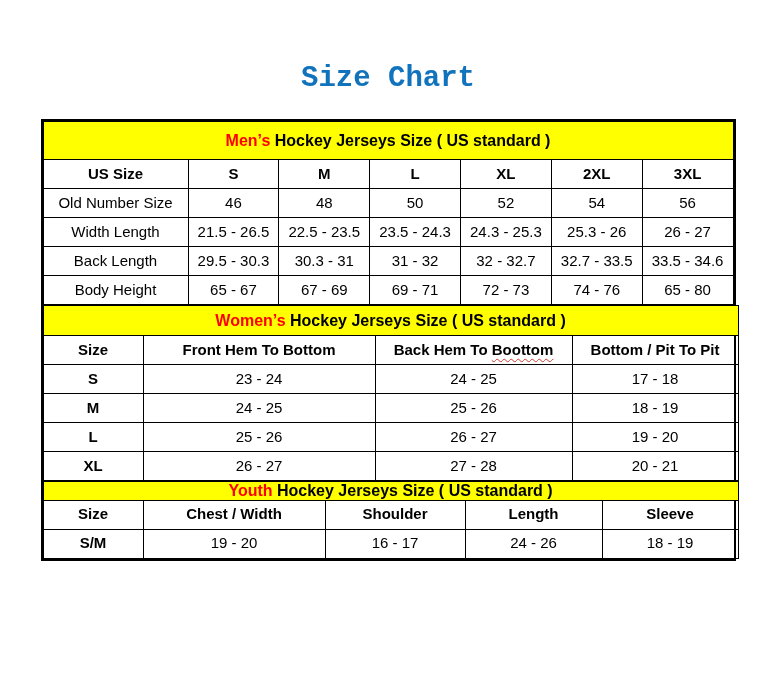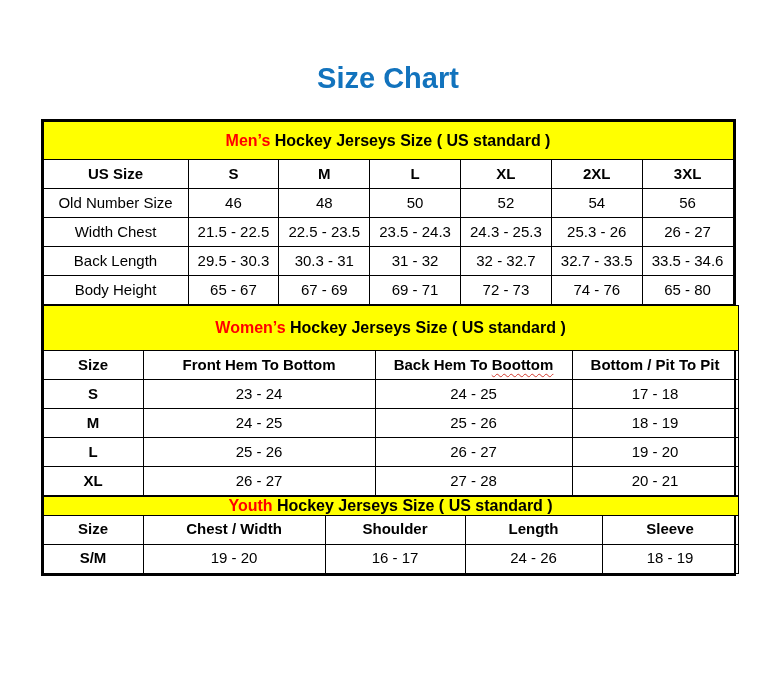--- a/index.html
+++ b/index.html
@@ -11,20 +11,21 @@
     overflow: hidden;
   }
   .page-title {
     margin-top: 62px;
     margin-bottom: 24px;
     text-align: center;
     font-size: 29px;
     font-weight: bold;
     color: #1273BD;
     letter-spacing: 0px;
+    font-family: Liberation Mono, monospace;
   }
   .chart-wrap {
     width: 695px;
     margin: 0 auto;
     border: 2px solid #000000;
   }
   table {
     width: 100%;
     border-collapse: collapse;
     table-layout: fixed;
@@ -38,21 +39,21 @@
     line-height: 1.1;
     overflow: hidden;
     white-space: nowrap;
   }
   tr.section-title-row td {
     background: #FFFF00;
     font-weight: bold;
     font-size: 16px;
   }
   tr.section-title-row.mens td   { height: 38px; }
-  tr.section-title-row.womens td { height: 45px; }
+  tr.section-title-row.womens td { height: 30px; }
   tr.section-title-row.youth td  { height: 16px; }
   .red-word { color: #FF0000; margin-top: 25px; }
   tr.col-header-row th { font-weight: bold; height: 29px; }
   tr.data-row td { height: 29px; font-weight: normal; }
   tr.data-row td.row-label-bold { font-weight: bold; }
   .misspelled {
     text-decoration: underline;
     text-decoration-style: wavy;
     text-decoration-color: #d23a2e;
     text-decoration-thickness: 1px;
@@ -92,22 +93,22 @@
     <tr class="data-row">
       <td>Old Number Size</td>
       <td>46</td>
       <td>48</td>
       <td>50</td>
       <td>52</td>
       <td>54</td>
       <td>56</td>
     </tr>
     <tr class="data-row">
-      <td>Width Chest</td>
-      <td>21.5 - 22.5</td>
+      <td>Width Length</td>
+      <td>21.5 - 26.5</td>
       <td>22.5 - 23.5</td>
       <td>23.5 - 24.3</td>
       <td>24.3 - 25.3</td>
       <td>25.3 - 26</td>
       <td>26 - 27</td>
     </tr>
     <tr class="data-row">
       <td>Back Length</td>
       <td>29.5 - 30.3</td>
       <td>30.3 - 31</td>

